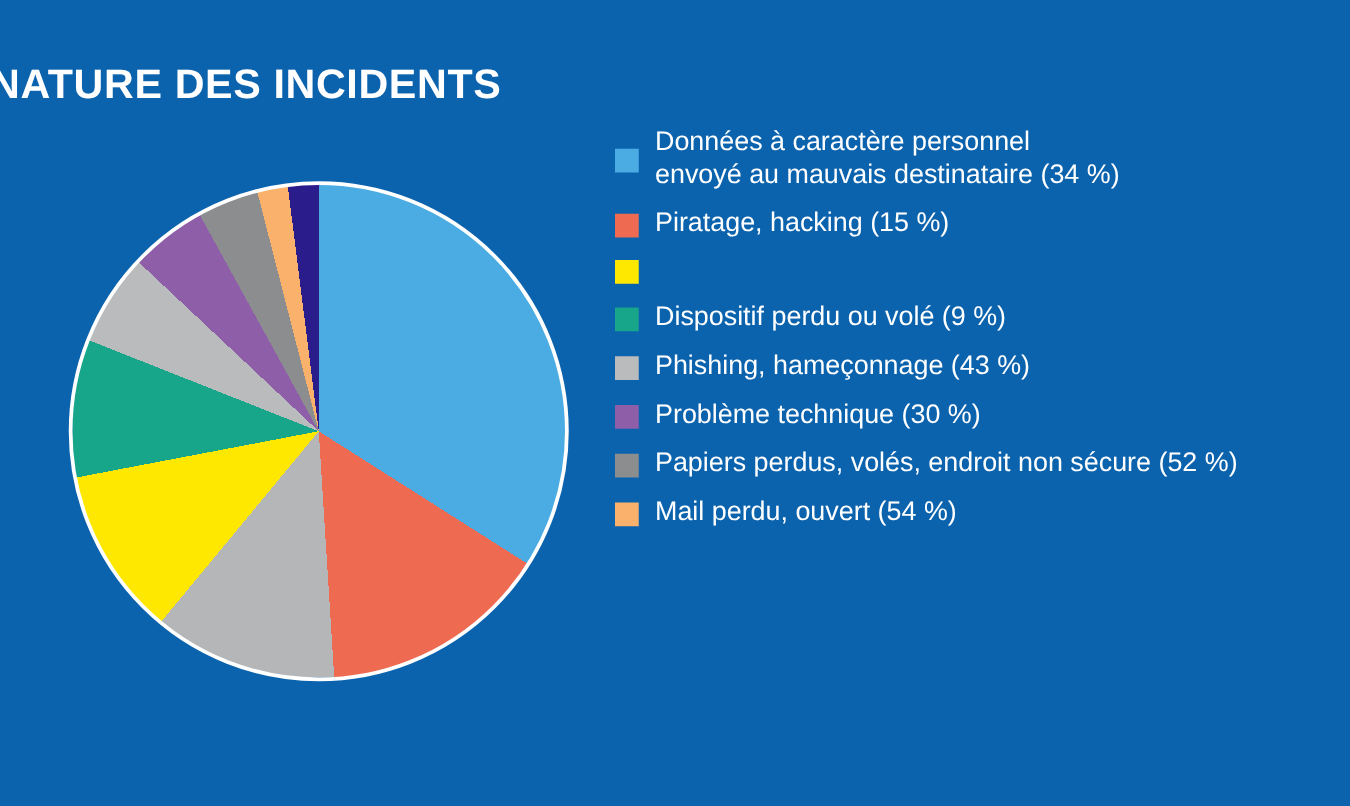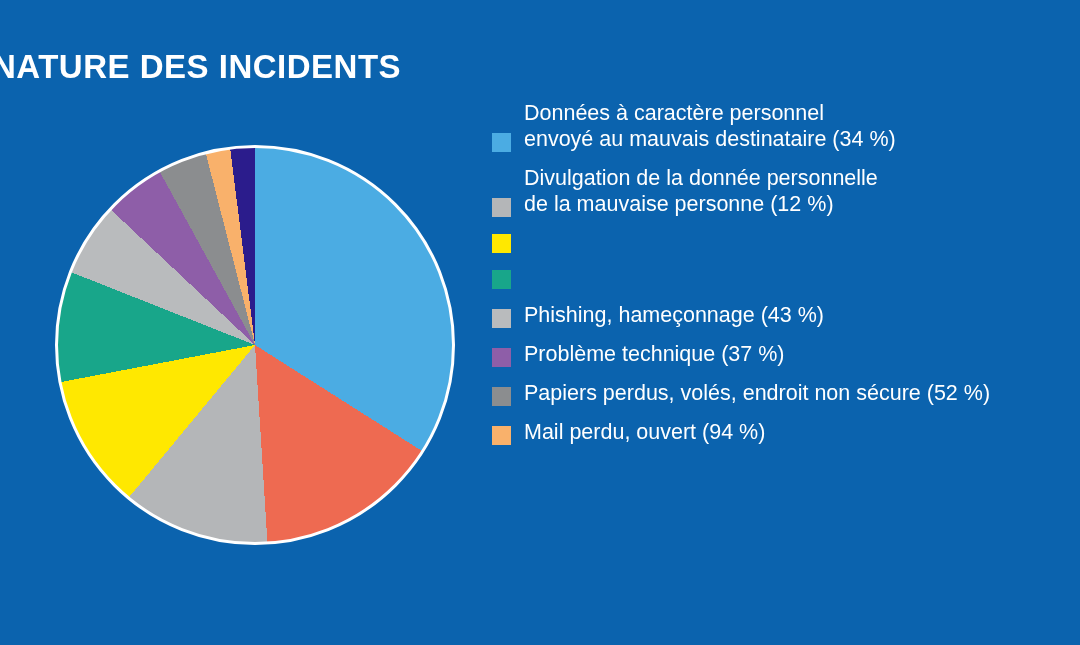--- a/index.html
+++ b/index.html
@@ -46,21 +46,21 @@
     box-sizing: border-box;
   }
   .legend {
     position: absolute;
     left: 492px;
     top: 100px;
     width: 580px;
   }
   .legend-row {
     display: flex;
-    align-items: flex-end;
+    align-items: center;
     margin-bottom: 13px;
   }
   .swatch {
     width: 19px;
     height: 19px;
     flex: 0 0 19px;
     margin-top: 4px;
     margin-right: 13px;
   }
   .legend-label {
@@ -81,41 +81,41 @@
     <div class="pie" id="pie" style="background: conic-gradient(rgb(75, 172, 227) 0deg, rgb(75, 172, 227) 122.4deg, rgb(238, 106, 81) 122.4deg, rgb(238, 106, 81) 176.4deg, rgb(180, 182, 184) 176.4deg, rgb(180, 182, 184) 219.6deg, rgb(255, 232, 0) 219.6deg, rgb(255, 232, 0) 259.2deg, rgb(24, 166, 138) 259.2deg, rgb(24, 166, 138) 291.6deg, rgb(185, 187, 189) 291.6deg, rgb(185, 187, 189) 313.2deg, rgb(142, 94, 168) 313.2deg, rgb(142, 94, 168) 331.2deg, rgb(139, 141, 143) 331.2deg, rgb(139, 141, 143) 345.6deg, rgb(249, 177, 107) 345.6deg, rgb(249, 177, 107) 352.8deg, rgb(43, 28, 140) 352.8deg, rgb(43, 28, 140) 360deg);"></div>
   </div>
 
   <div class="legend" id="legend">
       <div class="legend-row">
         <span class="swatch" style="background: rgb(75, 172, 227);"></span>
         <span class="legend-label">Données à caractère personnel
 envoyé au mauvais destinataire (34 %)</span>
       </div>
       <div class="legend-row">
-        <span class="swatch" style="background: rgb(180, 182, 184);"></span>
-        <span class="legend-label">Divulgation de la donnée personnelle
-de la mauvaise personne (12 %)</span>
+        <span class="swatch" style="background: rgb(238, 106, 81);"></span>
+        <span class="legend-label">Piratage, hacking (15 %)</span>
       </div>
       <div class="legend-row">
         <span class="swatch" style="background: rgb(255, 232, 0);"></span>
       </div>
       <div class="legend-row">
         <span class="swatch" style="background: rgb(24, 166, 138);"></span>
+        <span class="legend-label">Dispositif perdu ou volé (9 %)</span>
       </div>
       <div class="legend-row">
         <span class="swatch" style="background: rgb(185, 187, 189);"></span>
         <span class="legend-label">Phishing, hameçonnage (43 %)</span>
       </div>
       <div class="legend-row">
         <span class="swatch" style="background: rgb(142, 94, 168);"></span>
-        <span class="legend-label">Problème technique (37 %)</span>
+        <span class="legend-label">Problème technique (30 %)</span>
       </div>
       <div class="legend-row">
         <span class="swatch" style="background: rgb(139, 141, 143);"></span>
         <span class="legend-label">Papiers perdus, volés, endroit non sécure (52 %)</span>
       </div>
       <div class="legend-row">
         <span class="swatch" style="background: rgb(249, 177, 107);"></span>
-        <span class="legend-label">Mail perdu, ouvert (94 %)</span>
+        <span class="legend-label">Mail perdu, ouvert (54 %)</span>
       </div>
     </div>
 
 </div>
 
 </body></html>

